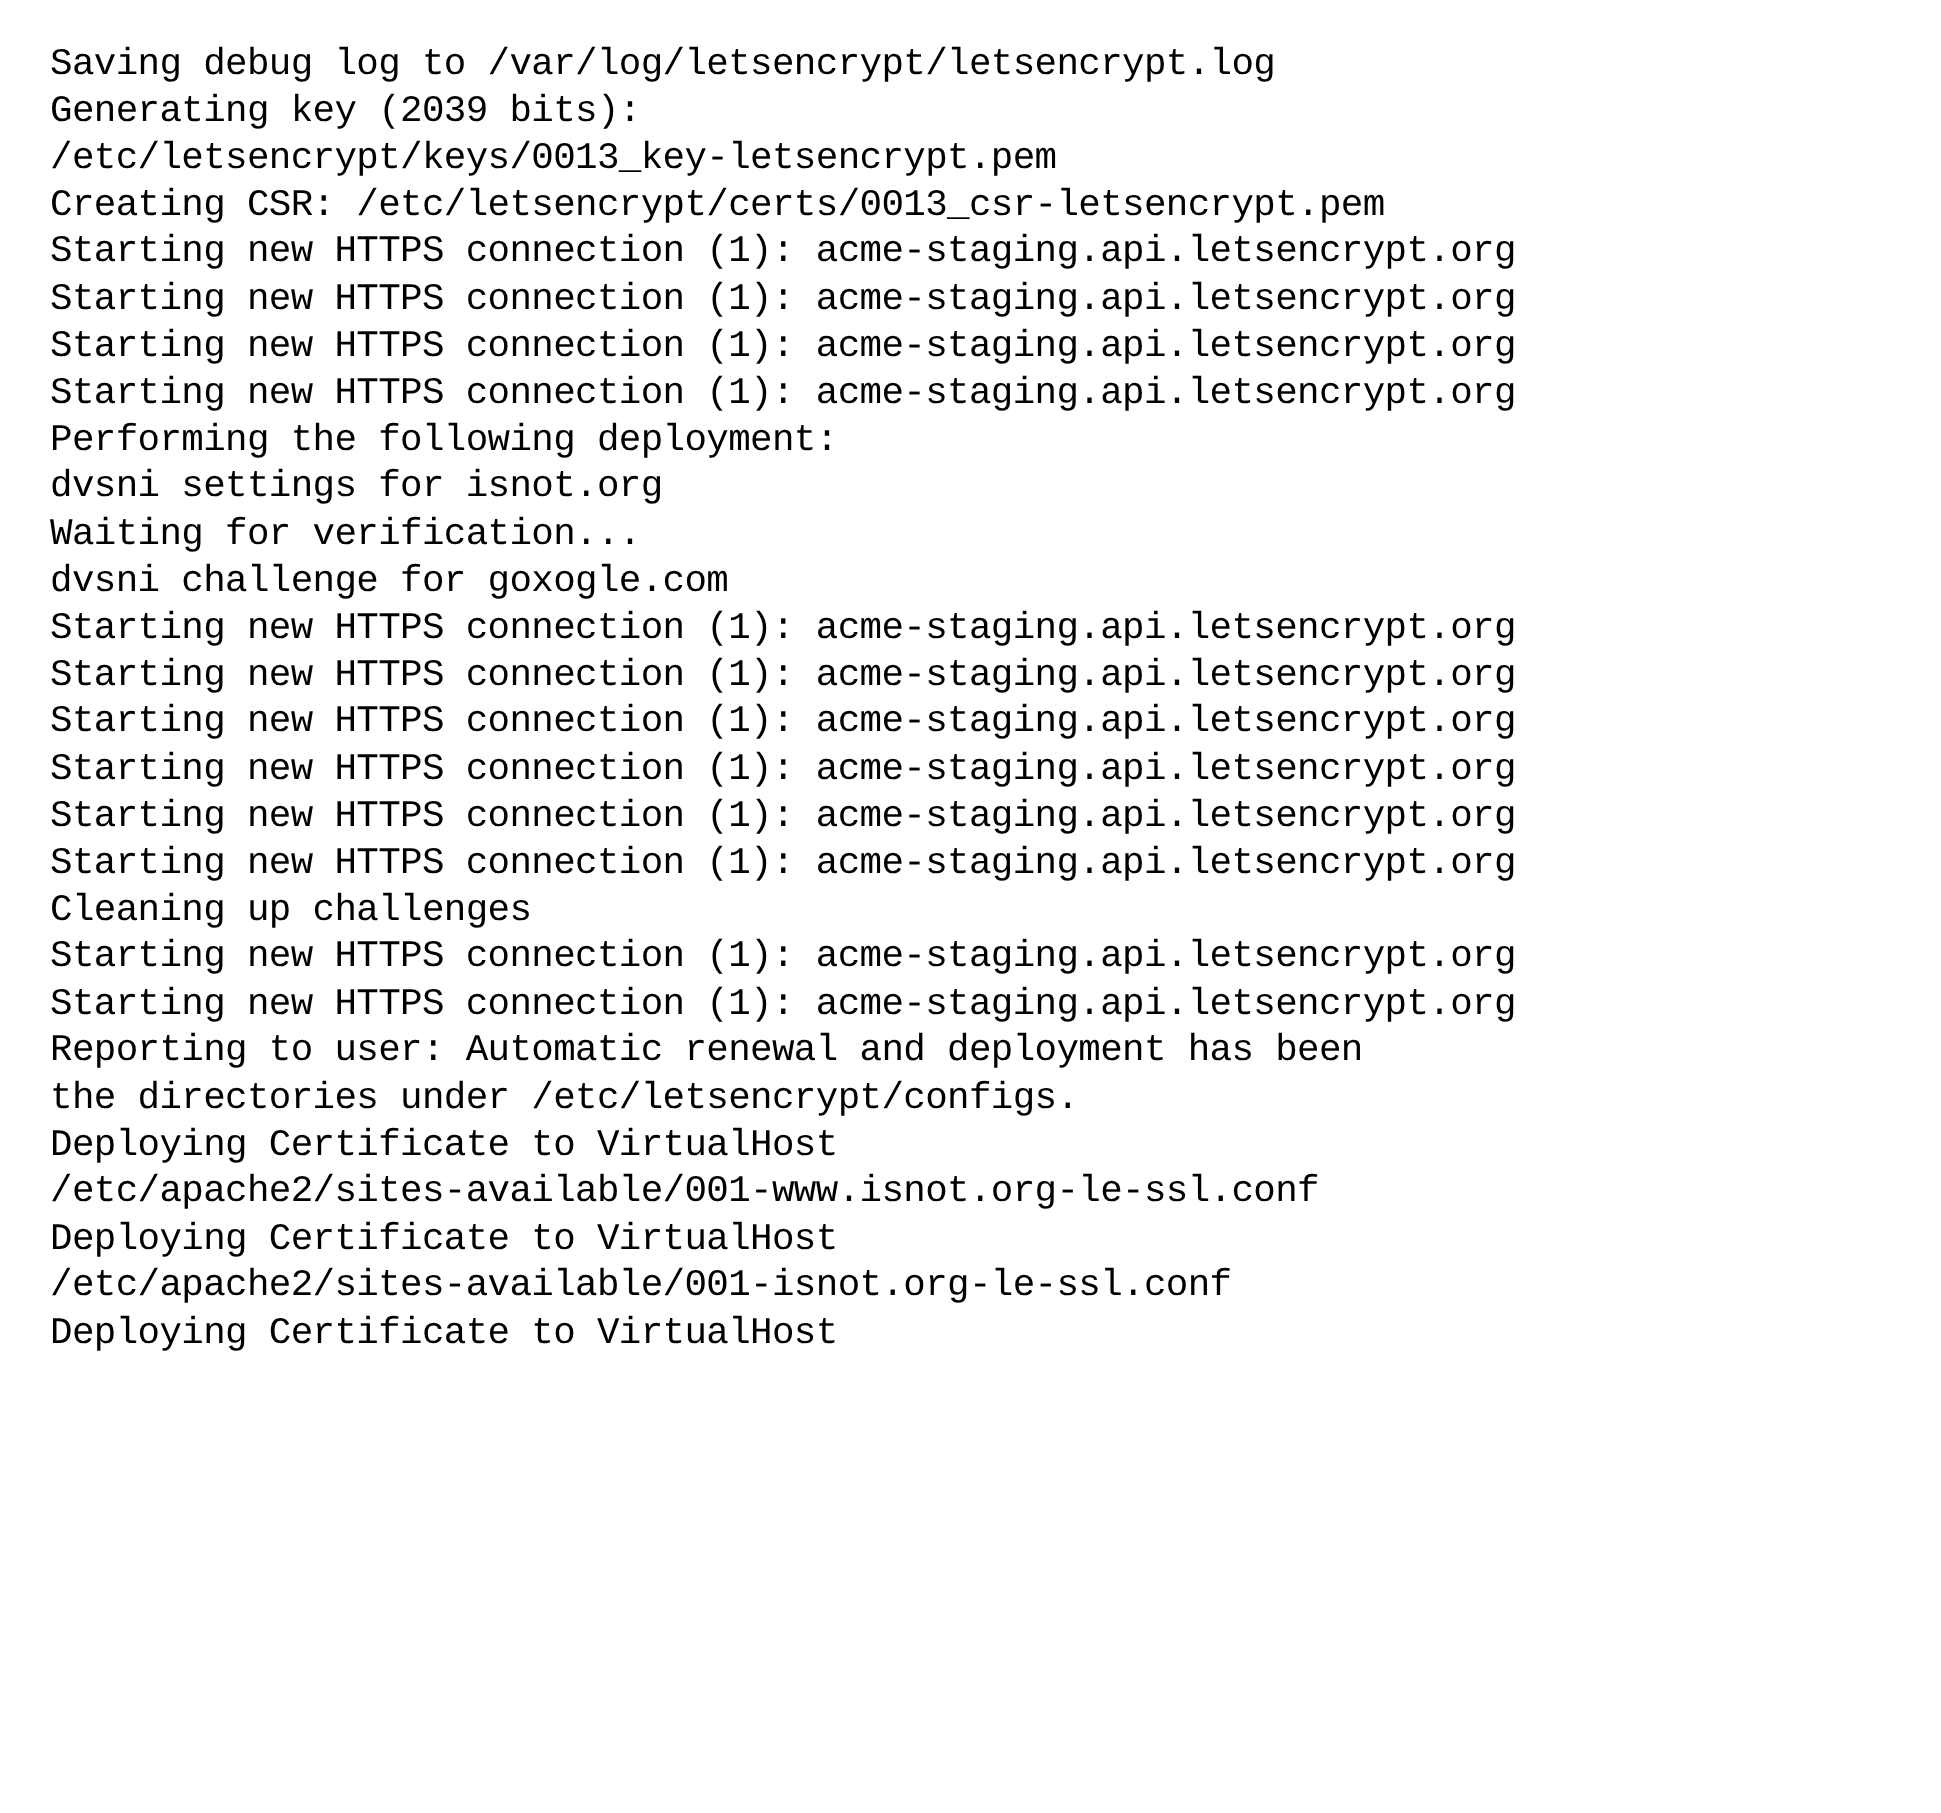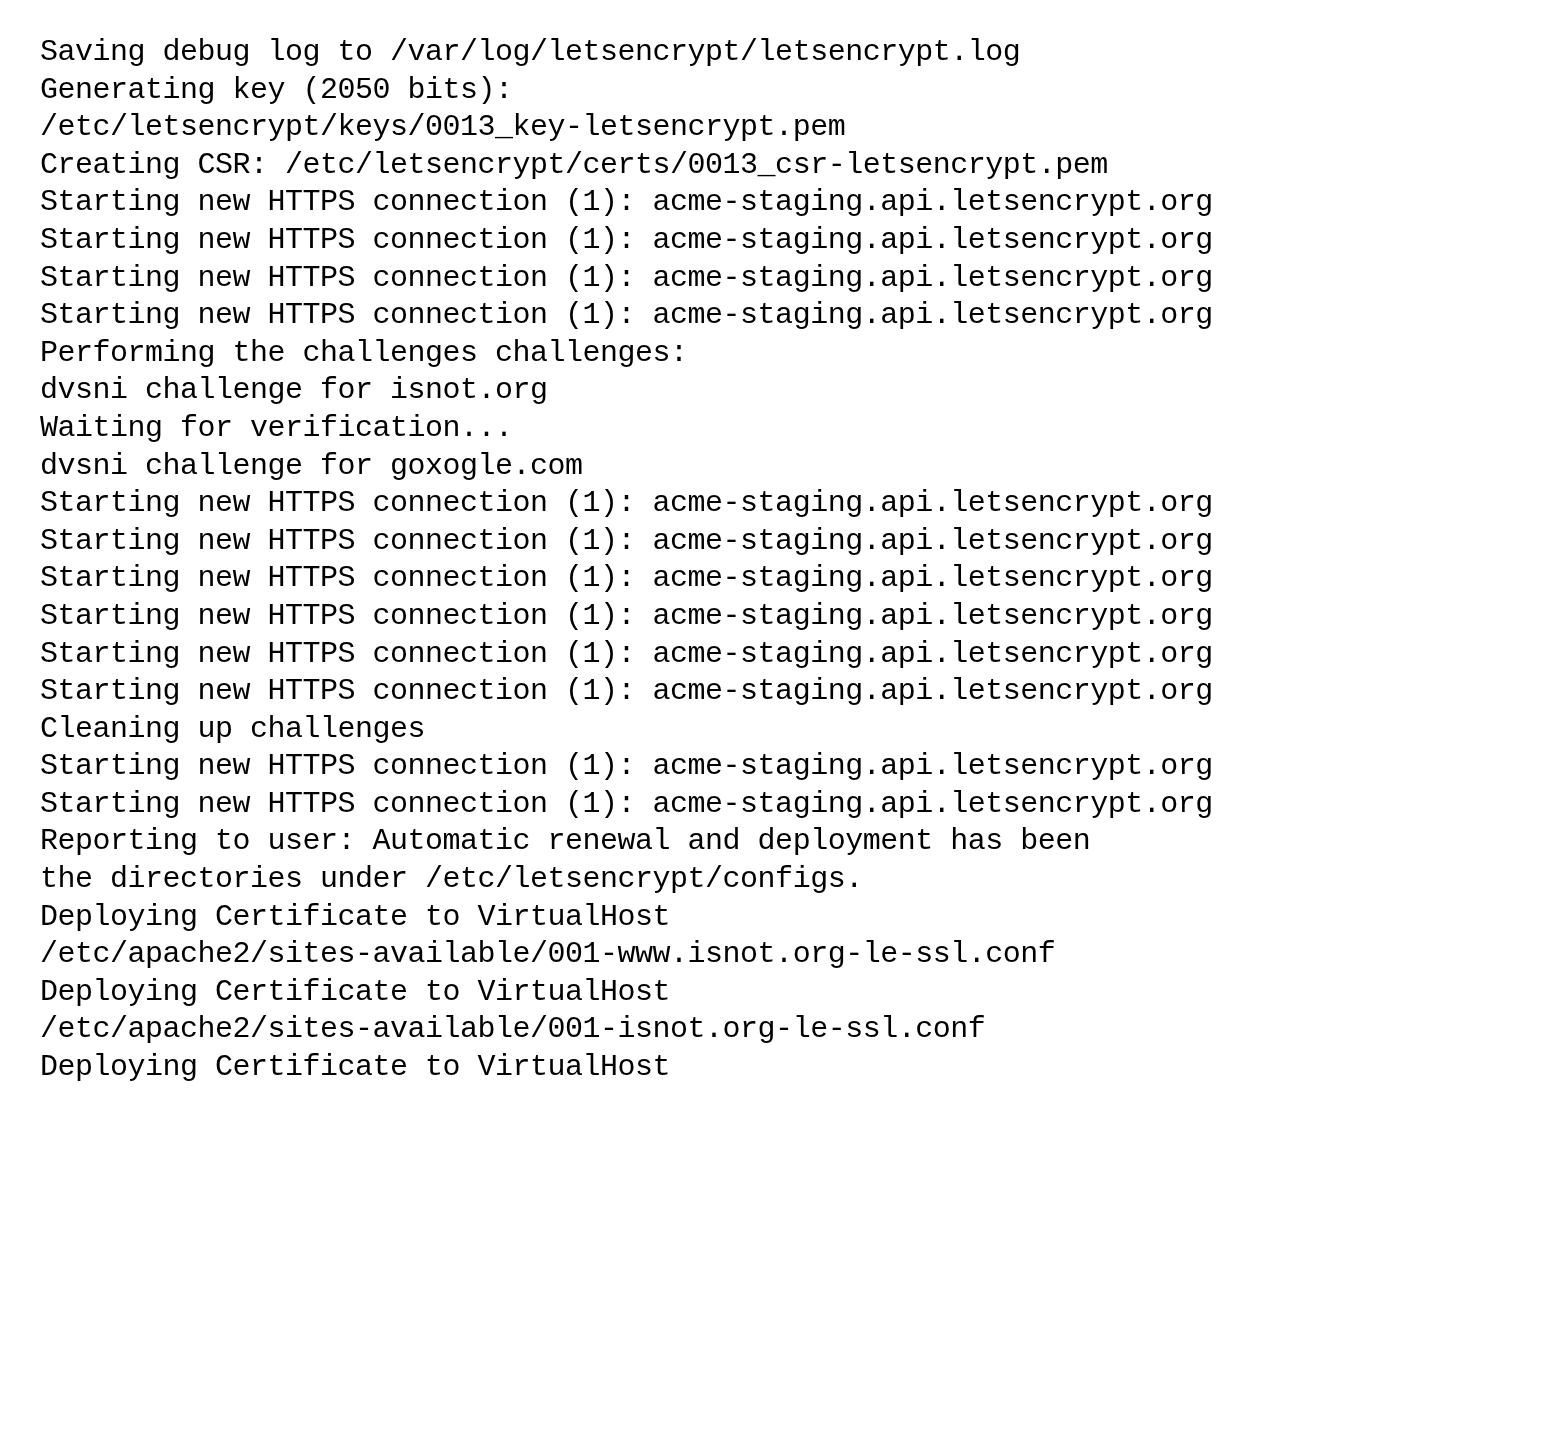--- a/index.html
+++ b/index.html
@@ -19,29 +19,29 @@
     .terminal-line {
       white-space: pre-wrap;
       word-break: break-all;
     }
   </style>
 </head>
 <body>
 
 <div id="terminal-container">
     <div class="terminal-line">Saving debug log to /var/log/letsencrypt/letsencrypt.log</div>
-    <div class="terminal-line">Generating key (2050 bits):</div>
+    <div class="terminal-line">Generating key (2039 bits):</div>
     <div class="terminal-line">/etc/letsencrypt/keys/0013_key-letsencrypt.pem</div>
     <div class="terminal-line">Creating CSR: /etc/letsencrypt/certs/0013_csr-letsencrypt.pem</div>
     <div class="terminal-line">Starting new HTTPS connection (1): acme-staging.api.letsencrypt.org</div>
     <div class="terminal-line">Starting new HTTPS connection (1): acme-staging.api.letsencrypt.org</div>
     <div class="terminal-line">Starting new HTTPS connection (1): acme-staging.api.letsencrypt.org</div>
     <div class="terminal-line">Starting new HTTPS connection (1): acme-staging.api.letsencrypt.org</div>
-    <div class="terminal-line">Performing the challenges challenges:</div>
-    <div class="terminal-line">dvsni challenge for isnot.org</div>
+    <div class="terminal-line">Performing the following deployment:</div>
+    <div class="terminal-line">dvsni settings for isnot.org</div>
     <div class="terminal-line">Waiting for verification...</div>
     <div class="terminal-line">dvsni challenge for goxogle.com</div>
     <div class="terminal-line">Starting new HTTPS connection (1): acme-staging.api.letsencrypt.org</div>
     <div class="terminal-line">Starting new HTTPS connection (1): acme-staging.api.letsencrypt.org</div>
     <div class="terminal-line">Starting new HTTPS connection (1): acme-staging.api.letsencrypt.org</div>
     <div class="terminal-line">Starting new HTTPS connection (1): acme-staging.api.letsencrypt.org</div>
     <div class="terminal-line">Starting new HTTPS connection (1): acme-staging.api.letsencrypt.org</div>
     <div class="terminal-line">Starting new HTTPS connection (1): acme-staging.api.letsencrypt.org</div>
     <div class="terminal-line">Cleaning up challenges</div>
     <div class="terminal-line">Starting new HTTPS connection (1): acme-staging.api.letsencrypt.org</div>

